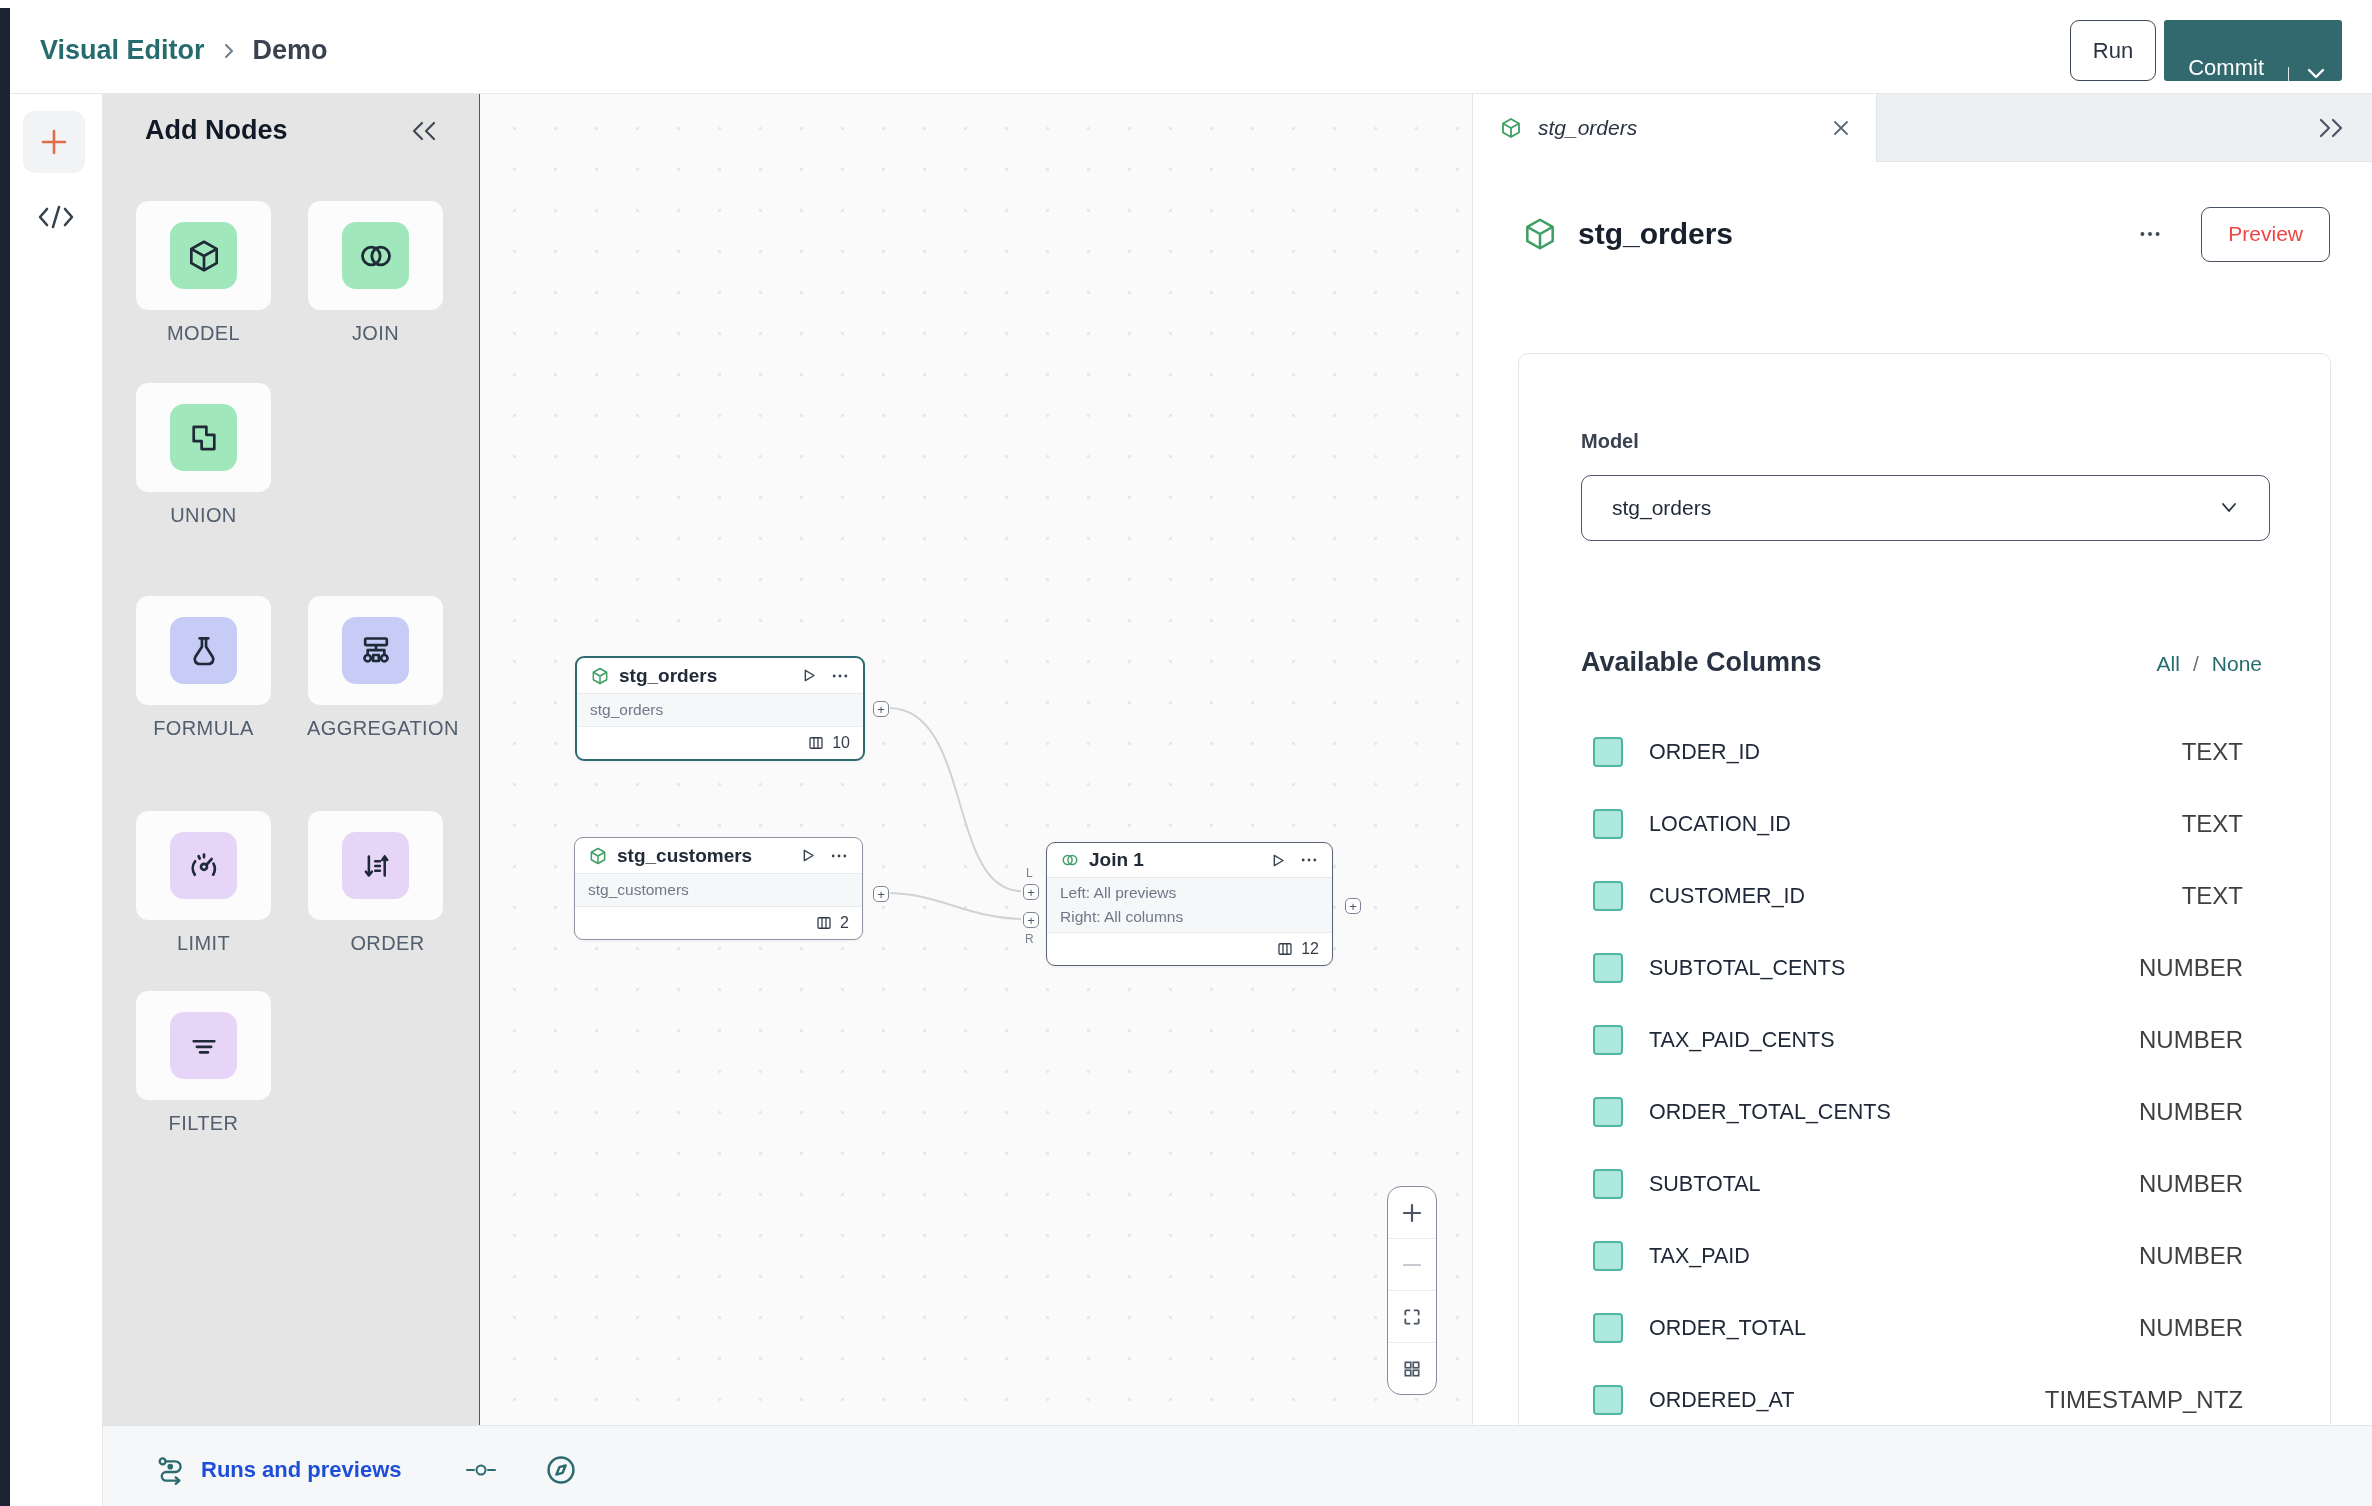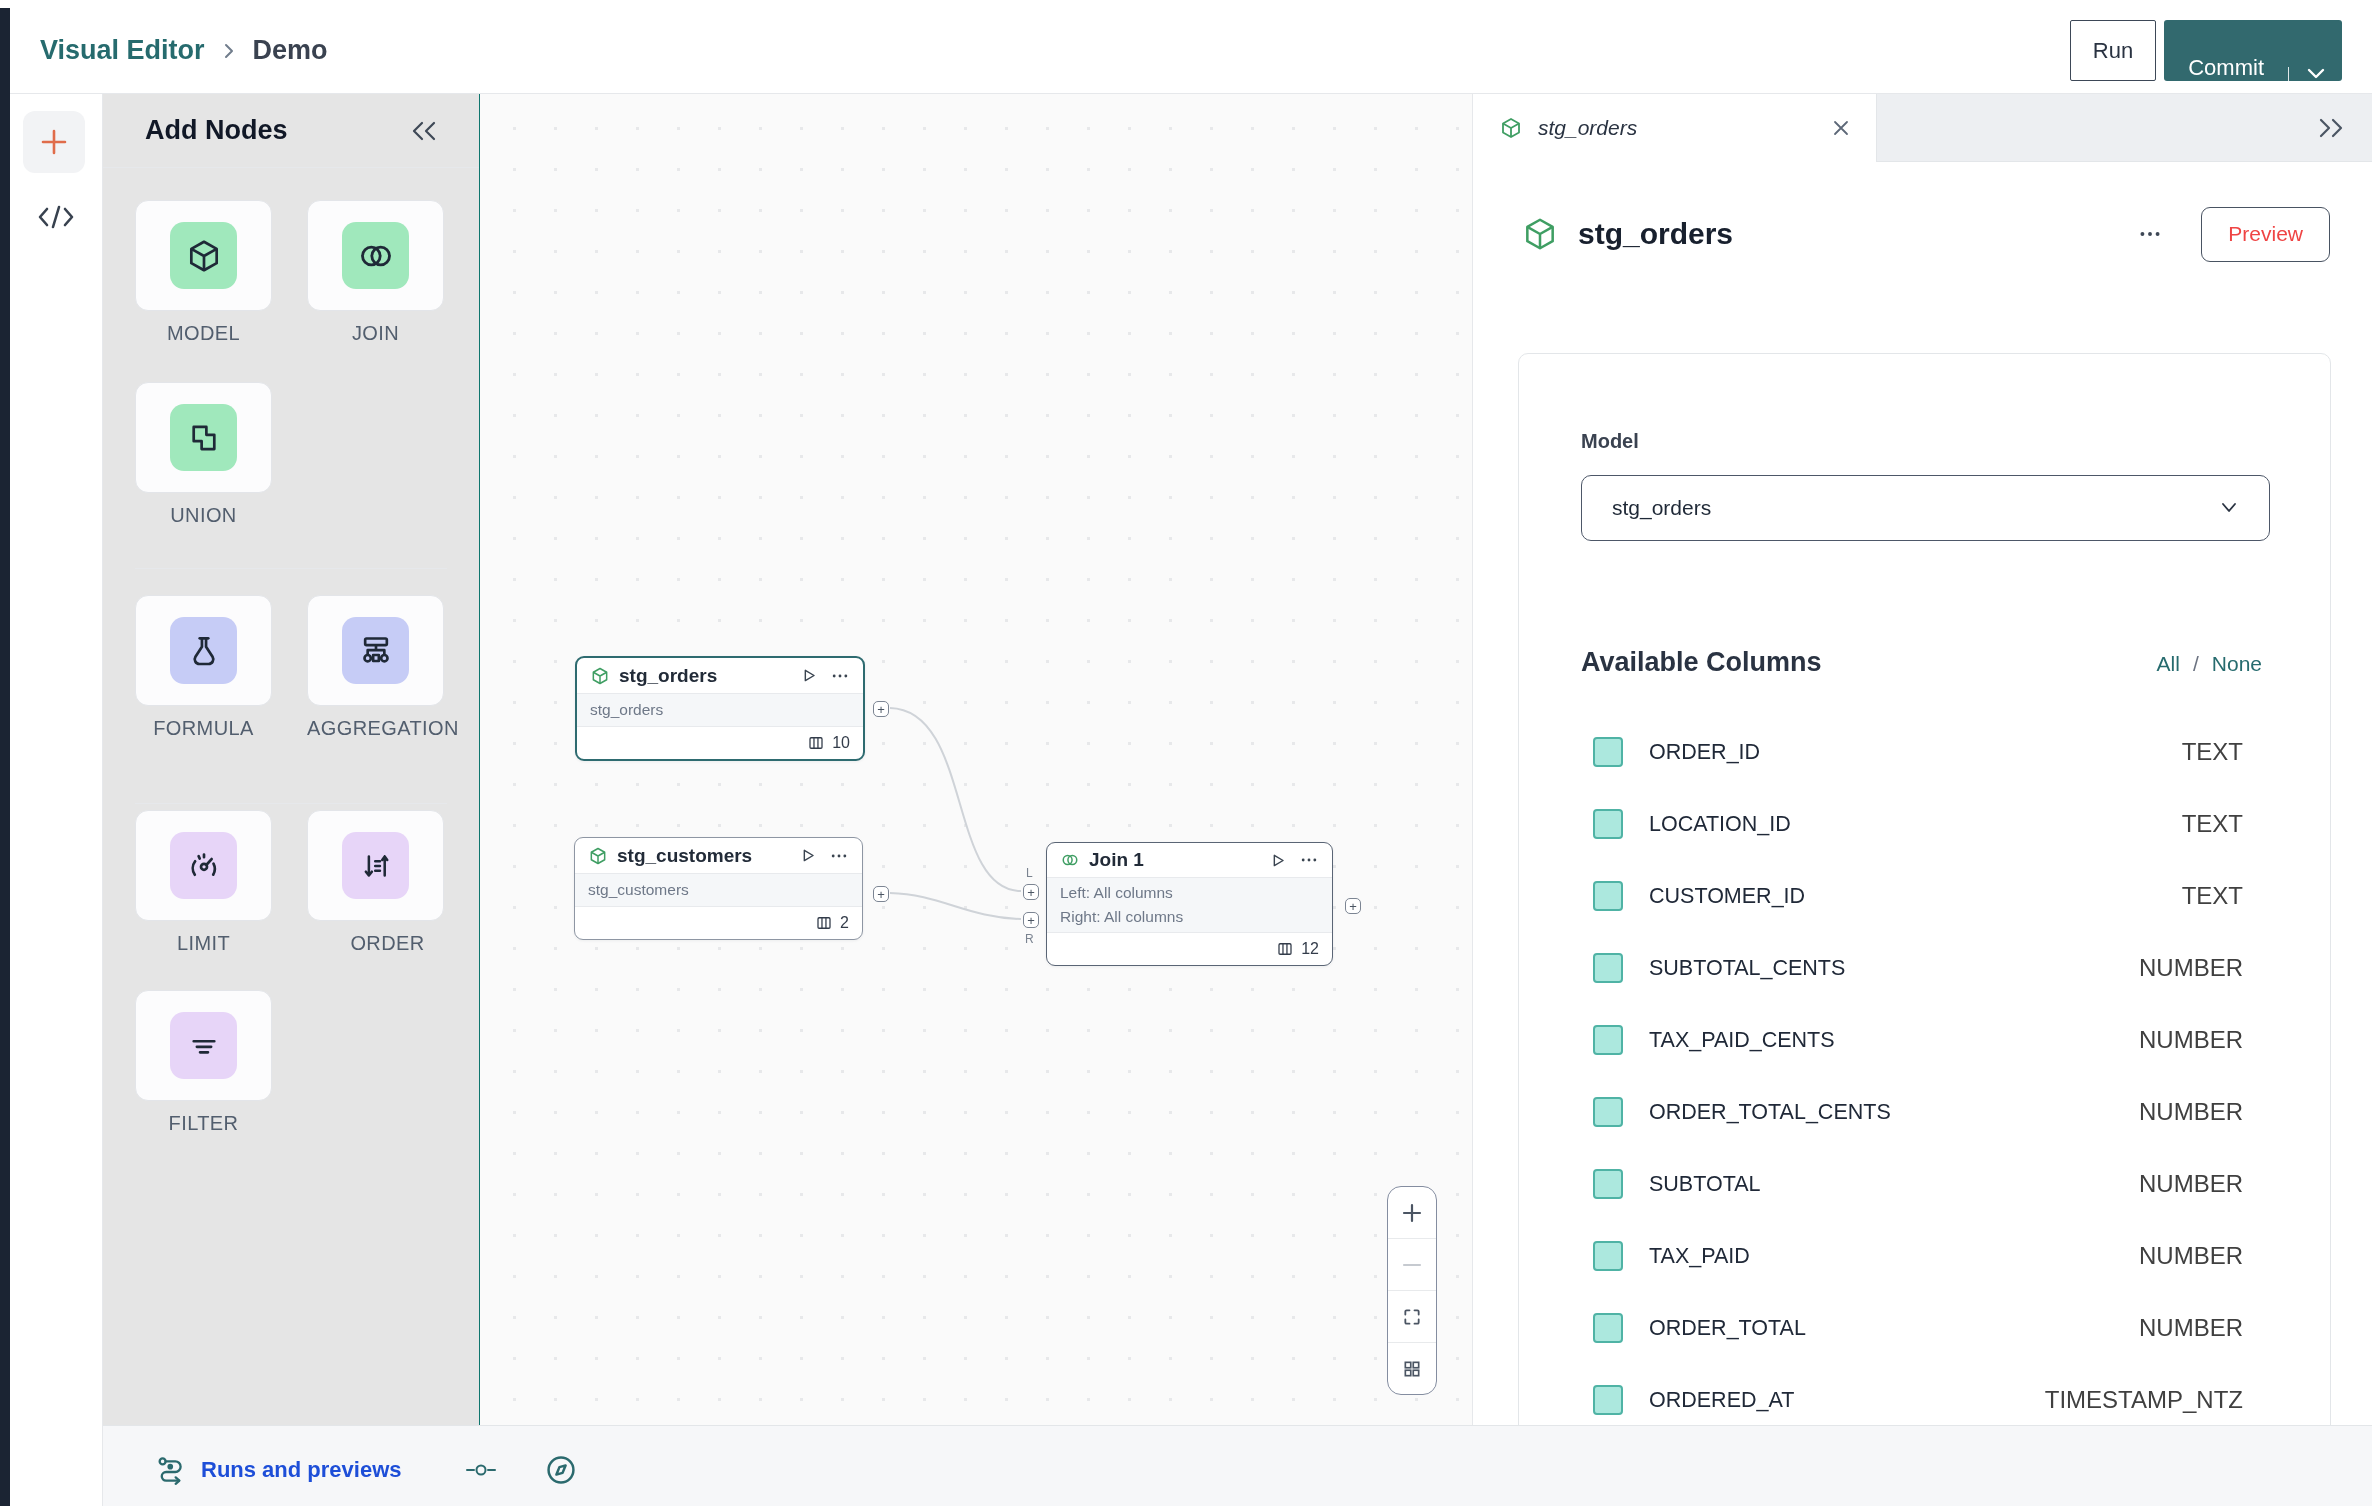--- a/index.html
+++ b/index.html
@@ -7,21 +7,21 @@
   #screen { position:relative; width:2372px; height:1506px; overflow:hidden; background:#fff;margin-top:8px; }
 
   
   .dark-strip { position:absolute; left:0; top:0; width:10px; height:1506px; background:#1b2433; }
   .topbar { position:absolute; left:10px; right:0; top:0; height:86px; background:#fff;
             border-bottom:1px solid #e6e8eb; display:flex; align-items:center; padding:0 30px; z-index:6; }
   .breadcrumb { display:flex; align-items:center; gap:16px; }
   .crumb-root { font-size:27px; font-weight:700; color:#266b6e; }
   .crumb-current { font-size:27px; font-weight:700; color:#3a4250; }
   .topbar-actions { margin-left:auto; display:flex; align-items:center; gap:8px; }
-  .btn-run { height:61px; padding:0 22px; border:1.5px solid #3d4857; border-radius:2px; background:#fff;
+  .btn-run { height:61px; padding:0 22px; border:1.5px solid #3d4857; border-radius:9px; background:#fff;
              font-size:22px; color:#2a3342; display:flex; align-items:center; }
   .btn-commit { height:61px; border-radius:3px; background:#32696e; color:#fff; display:flex; align-items:flex-end; overflow:hidden; }
   .btn-commit .main { padding:0 24px; display:flex; align-items:center; font-size:22px; }
   .btn-commit .chev { width:54px; border-left:1px solid rgba(255,255,255,.85); display:flex; align-items:center; justify-content:center; }
 
   .icon-rail { position:absolute; left:10px; top:86px; bottom:0; width:93px; background:#fff; border-right:1px solid #e6e8eb; }
   .rail-plus { position:absolute; left:13px; top:17px; width:62px; height:62px; border-radius:12px; background:#f2f3f5;
                display:flex; align-items:center; justify-content:center; }
   .rail-code { position:absolute; left:24px; top:106px; width:44px; height:34px; display:flex; align-items:center; justify-content:center; color:#38424f; }
 
@@ -335,21 +335,21 @@
               <path d="M8 5.5 V18.5 L19 12 Z"></path>
             </svg>
           <svg width="20" height="20" viewBox="0 0 24 24" fill="#3a4450">
               <circle cx="5" cy="12" r="1.7"></circle>
               <circle cx="12" cy="12" r="1.7"></circle>
               <circle cx="19" cy="12" r="1.7"></circle>
             </svg>
         </span>
       </div>
       <div class="node-body">
-        <span class="bl">Left: All columns</span>
+        <span class="bl">Left: All previews</span>
         <span class="bl">Right: All columns</span>
       </div>
       <div class="node-footer">
         <svg width="18" height="18" viewBox="0 0 24 24" fill="none" stroke="#333c4a" stroke-width="1.7">
             <rect x="4" y="5" width="16" height="14" rx="1.5"></rect>
             <path d="M9.3 5 V19 M14.6 5 V19"></path>
           </svg>
         <span>12</span>
       </div>
     </div>

